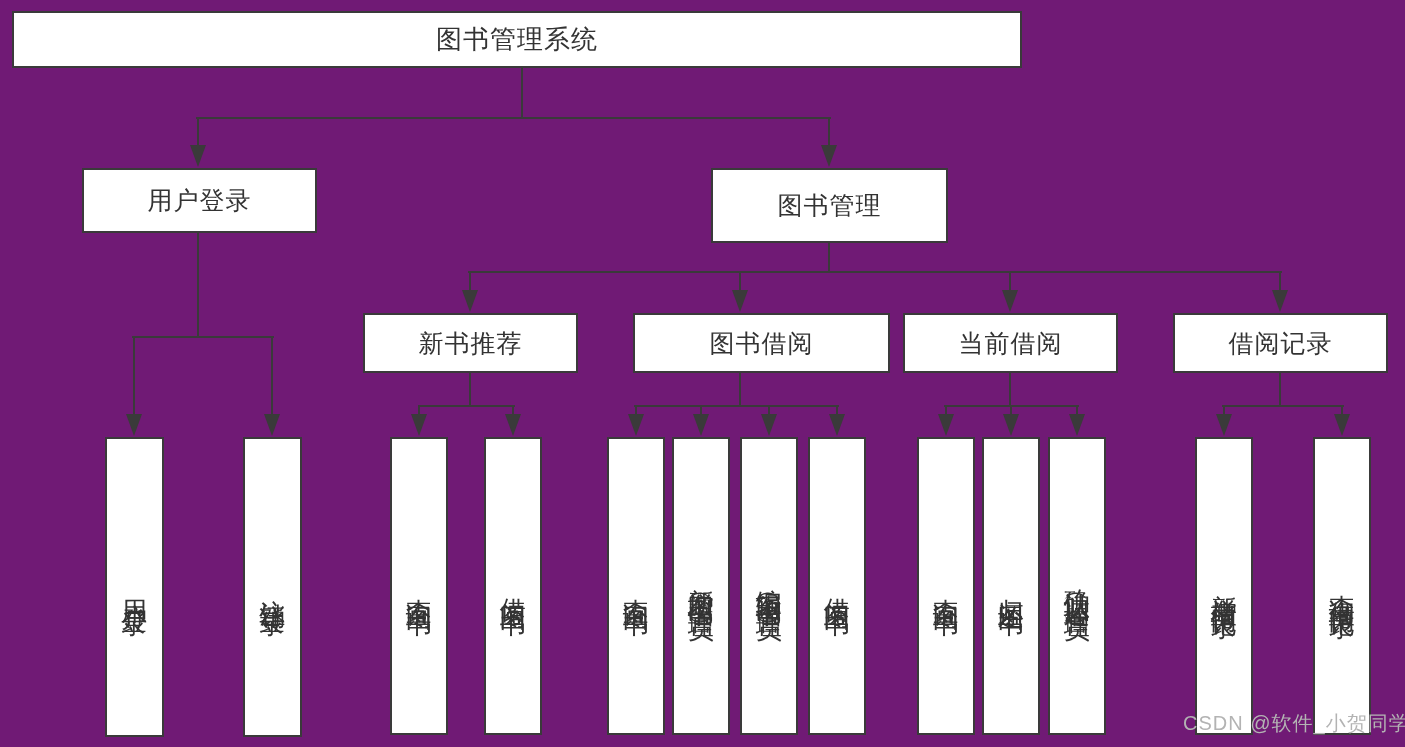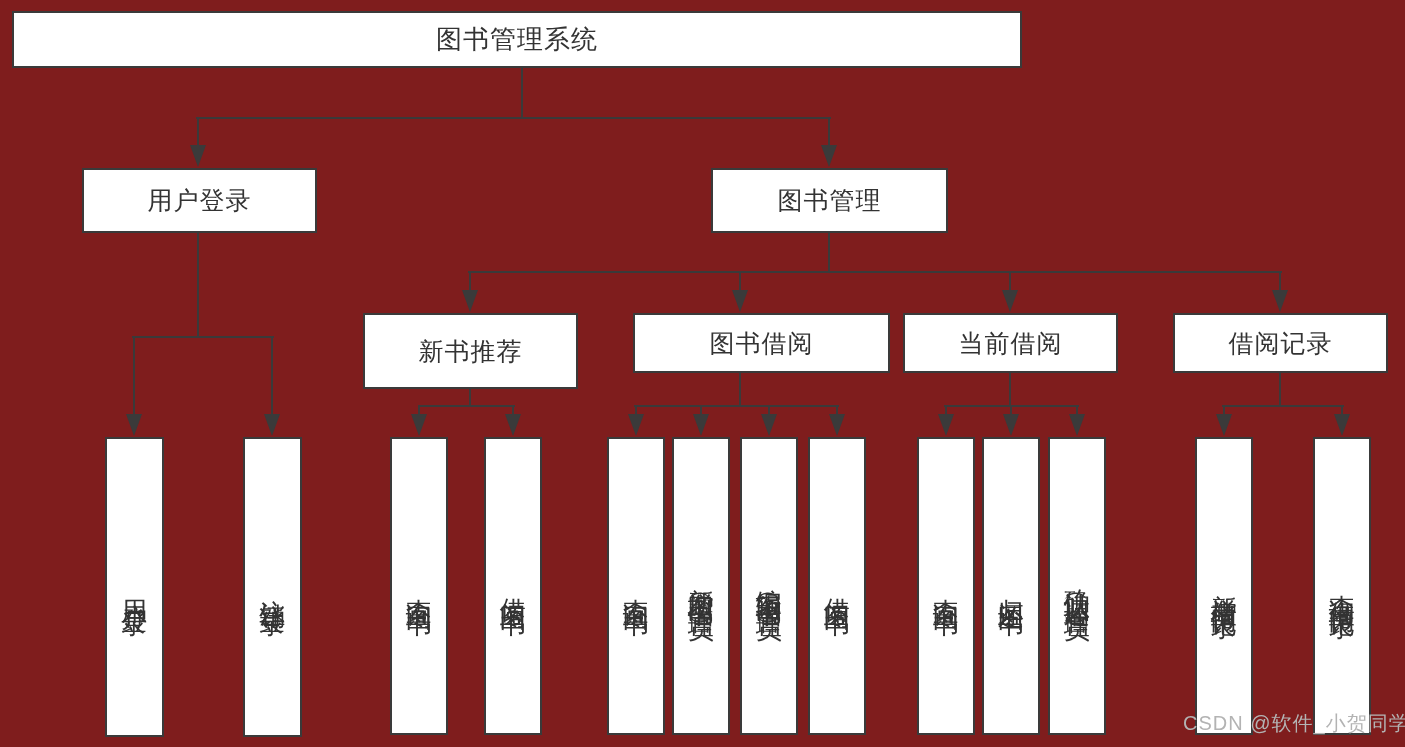--- a/index.html
+++ b/index.html
@@ -1,20 +1,20 @@
 <!DOCTYPE html>
 <html><head>
 <meta charset="utf-8">
 <style>
   html, body { margin: 0; padding: 0; background: #ffffff; }
   .canvas {
     position: relative;
     width: 1405px;
     height: 747px;
-    background: #7f1d1d;
+    background: #701a75;
     font-family: "Liberation Sans", "DejaVu Sans", sans-serif;
     overflow: hidden;
   }
   .box {
     position: absolute;
     box-sizing: border-box;
     border: 2px solid #3a3a3a;
     background: #ffffff;
     display: flex;
     align-items: center;
@@ -113,25 +113,25 @@
       <div class="arrowhead" style="left: 1334px; top: 414px;"></div>
     </div>
 
   <div class="box hbox root-box" style="left:12px; top:11px; width:1010px; height:57px;">
     <span>图书管理系统</span>
   </div>
 
   <div class="box hbox" style="left:82px; top:168px; width:235px; height:65px;">
     <span>用户登录</span>
   </div>
-  <div class="box hbox" style="left:711px; top:168px; width:237px; height:65px;text-align:center;">
+  <div class="box hbox" style="left:711px; top:168px; width:237px; height:75px;text-align:center;">
     <span>图书管理</span>
   </div>
 
-  <div class="box hbox" style="left:363px; top:313px; width:215px; height:76px;">
+  <div class="box hbox" style="left:363px; top:313px; width:215px; height:60px;">
     <span>新书推荐</span>
   </div>
   <div class="box hbox" style="left:633px; top:313px; width:257px; height:60px;">
     <span>图书借阅</span>
   </div>
   <div class="box hbox" style="left:1173px; top:313px; width:215px; height:60px;">
     <span>借阅记录</span>
   </div>
   <div class="box hbox" style="left:903px; top:313px; width:215px; height:60px;">
     <span>当前借阅</span>

